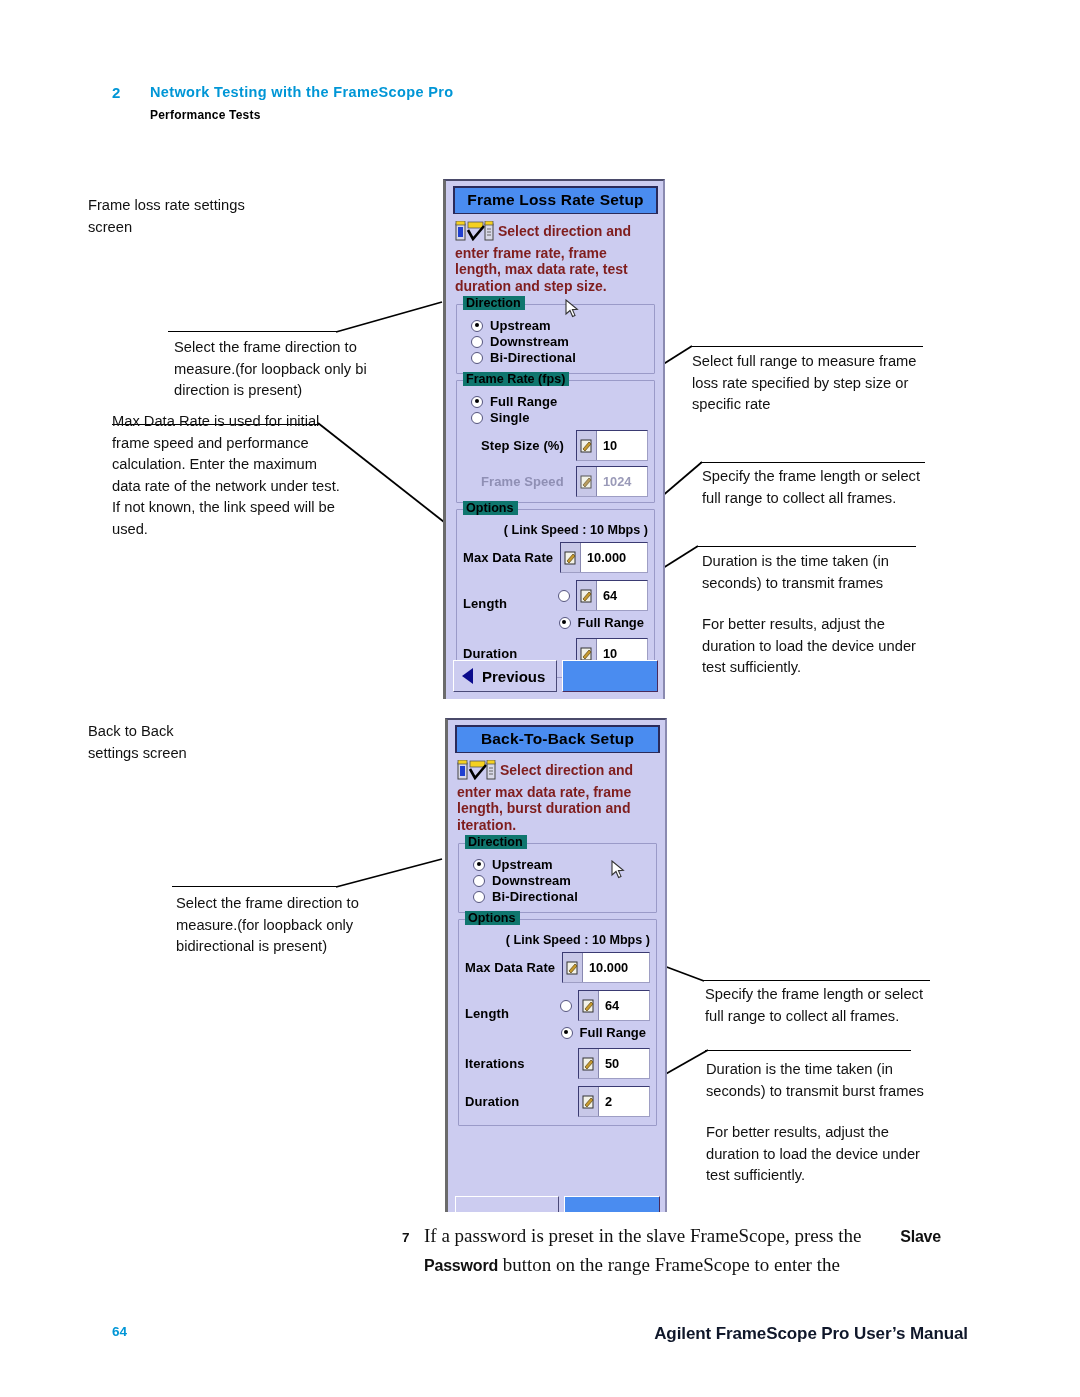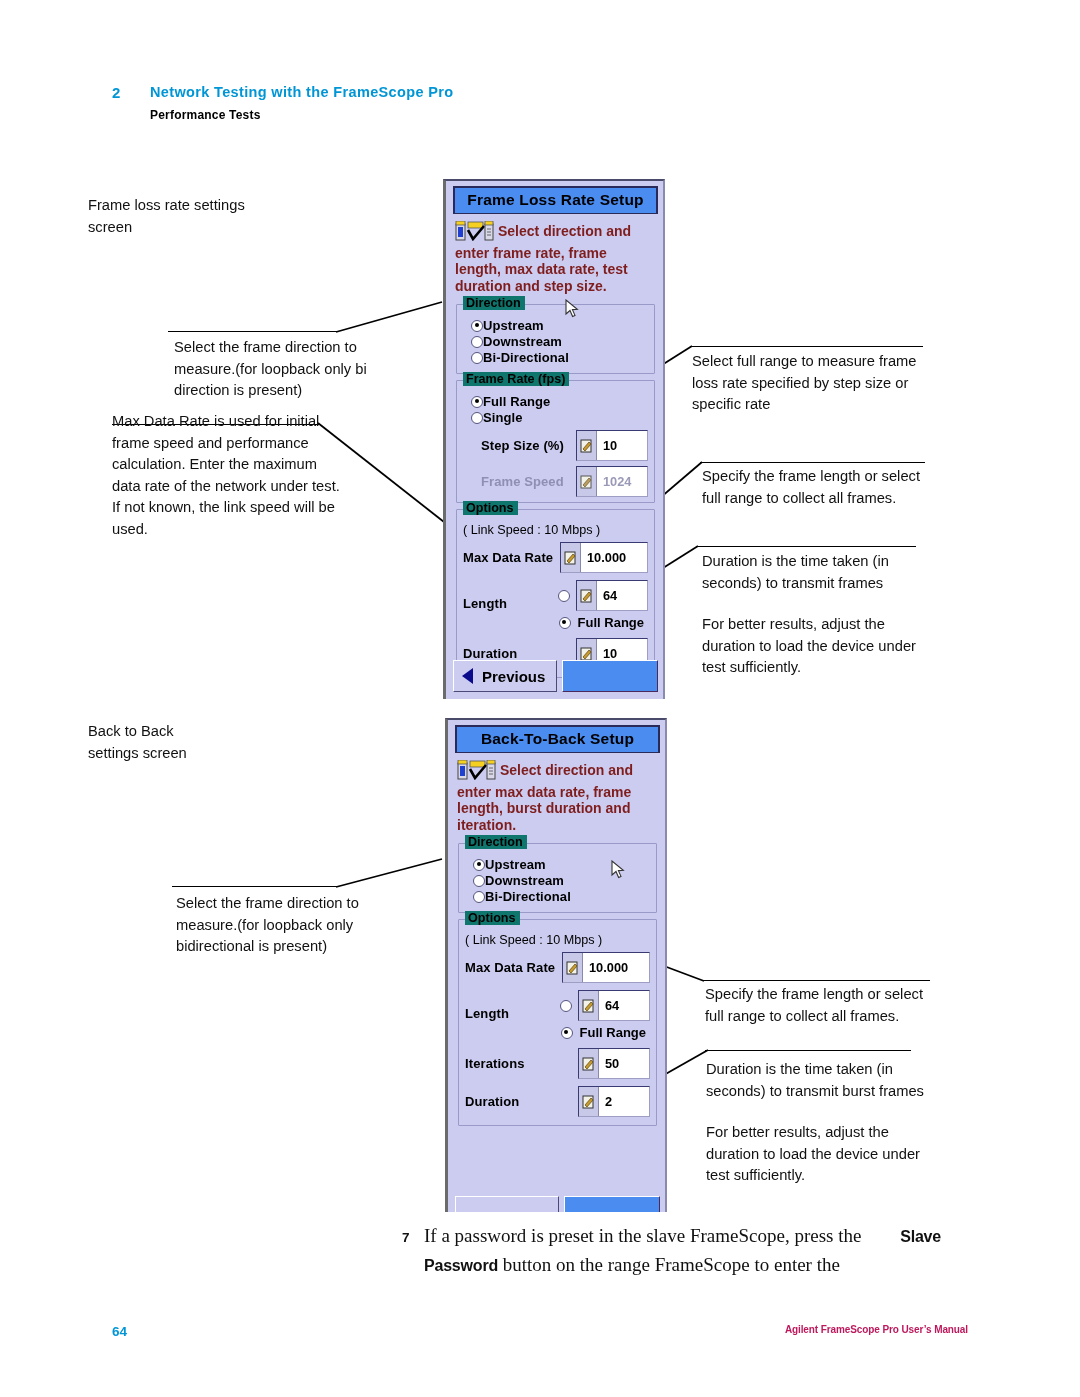--- a/index.html
+++ b/index.html
@@ -113,21 +113,21 @@
     color:#000;
   }
 
   .radio-row {
     display:flex;
     align-items:center;
     margin:1px 0 1px 8px;
     font-size:13px;
     font-weight:bold;
   }
-  .radio-row .lbl { letter-spacing:0.1px; }
+  .radio-row .lbl { margin-left:7px; letter-spacing:0.1px; }
   .radio {
     width:12px; height:12px;
     border-radius:50%;
     background:#ffffff;
     border:1.5px solid #55557f;
     box-sizing:border-box;
     position:relative;
     flex:none;
   }
   .radio.on::after {
@@ -170,23 +170,23 @@
   .spin .val {
     padding:0 7px 0 6px;
     font-size:12.8px;
     font-weight:bold;
     color:#000;
     white-space:nowrap;
   }
   .spin.dim .val { color:#9a9ab8; }
 
   .linkspeed {
-    text-align:left;
+    text-align:right;
     font-size:12.6px;
-    font-weight:normal;
+    font-weight:bold;
     margin:1px 0 4px 0;
   }
 
   
   .btnbar {
     position:absolute;
     left:7px; right:5px;
     display:flex;
     gap:5px;
   }
@@ -246,21 +246,21 @@
     margin-left:34px;
   }
 
   
   #footer-page {
     position:absolute; left:112px; top:1324px;
     font-size:13.5px; font-weight:bold; color:#0096d6;
   }
   #footer-manual {
     position:absolute; right:112px; top:1324px;
-    font-size:10px; font-weight:bold; color:#be185d;
+    font-size:17px; font-weight:bold; color:#0f172a;
     letter-spacing:-0.1px;
   }
 </style>
 </head>
 <body>
 
 <div id="page-header">
   <span id="chapter-num">2</span>
   <span id="chapter-title">Network Testing with the FrameScope Pro</span>
   <span id="section-title">Performance Tests</span>

